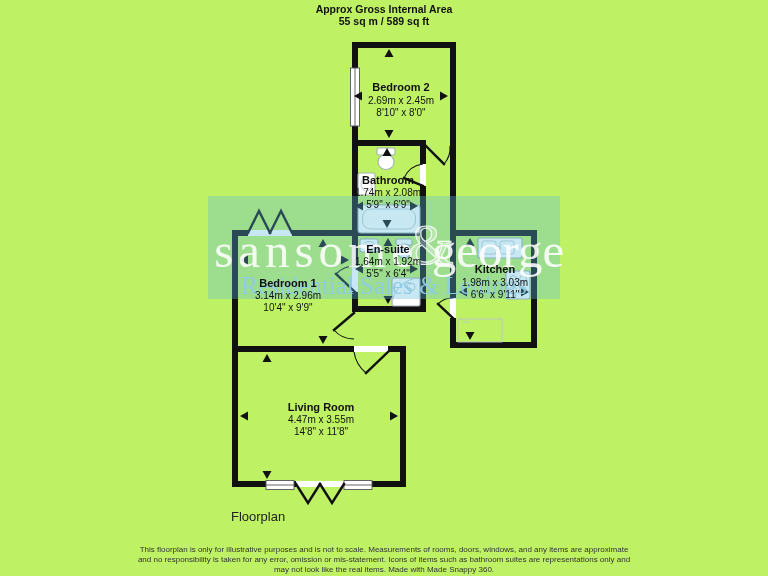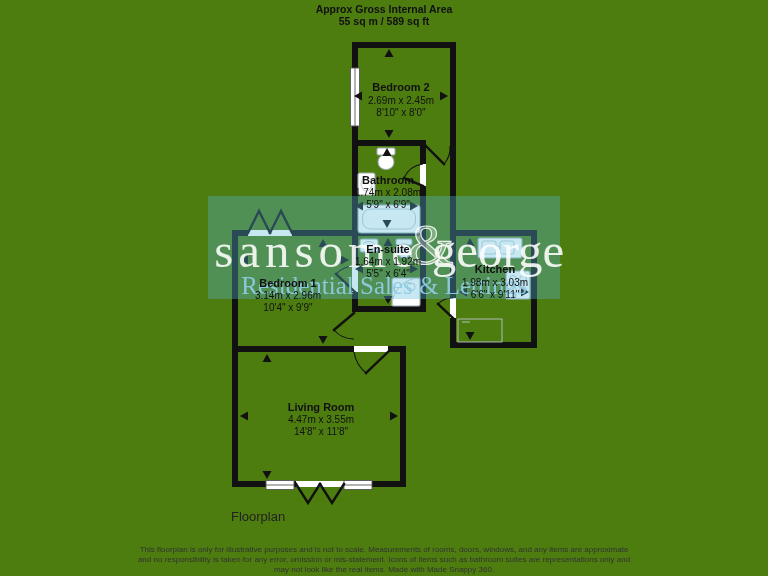--- a/index.html
+++ b/index.html
@@ -1,16 +1,16 @@
 <!DOCTYPE html>
 <html><head>
 <meta charset="utf-8">
 <style>
   html,body{margin:0;padding:0;background:#ffffff;}
-  .canvas{position:relative;width:768px;height:576px;background:#4d7c0f;overflow:hidden;
+  .canvas{position:relative;width:768px;height:576px;background:#bef264;overflow:hidden;
           font-family:"Liberation Sans", sans-serif;}
   svg{position:absolute;left:0;top:0;}
   .wall{fill:#111111;}
   .opening{fill:#ffffff;}
   .door{stroke:#111111;stroke-width:1.1;fill:none;}
   .leaf{stroke:#111111;stroke-width:2.4;fill:none;stroke-linecap:square;}
   .win{fill:#ffffff;stroke:#555555;stroke-width:0.9;}
   .winline{stroke:#555555;stroke-width:0.9;}
   .fix{stroke:#9fb0b5;stroke-width:1.1;fill:#ffffff;}
   .fix2{stroke:#b9c6ca;stroke-width:0.9;fill:none;}

